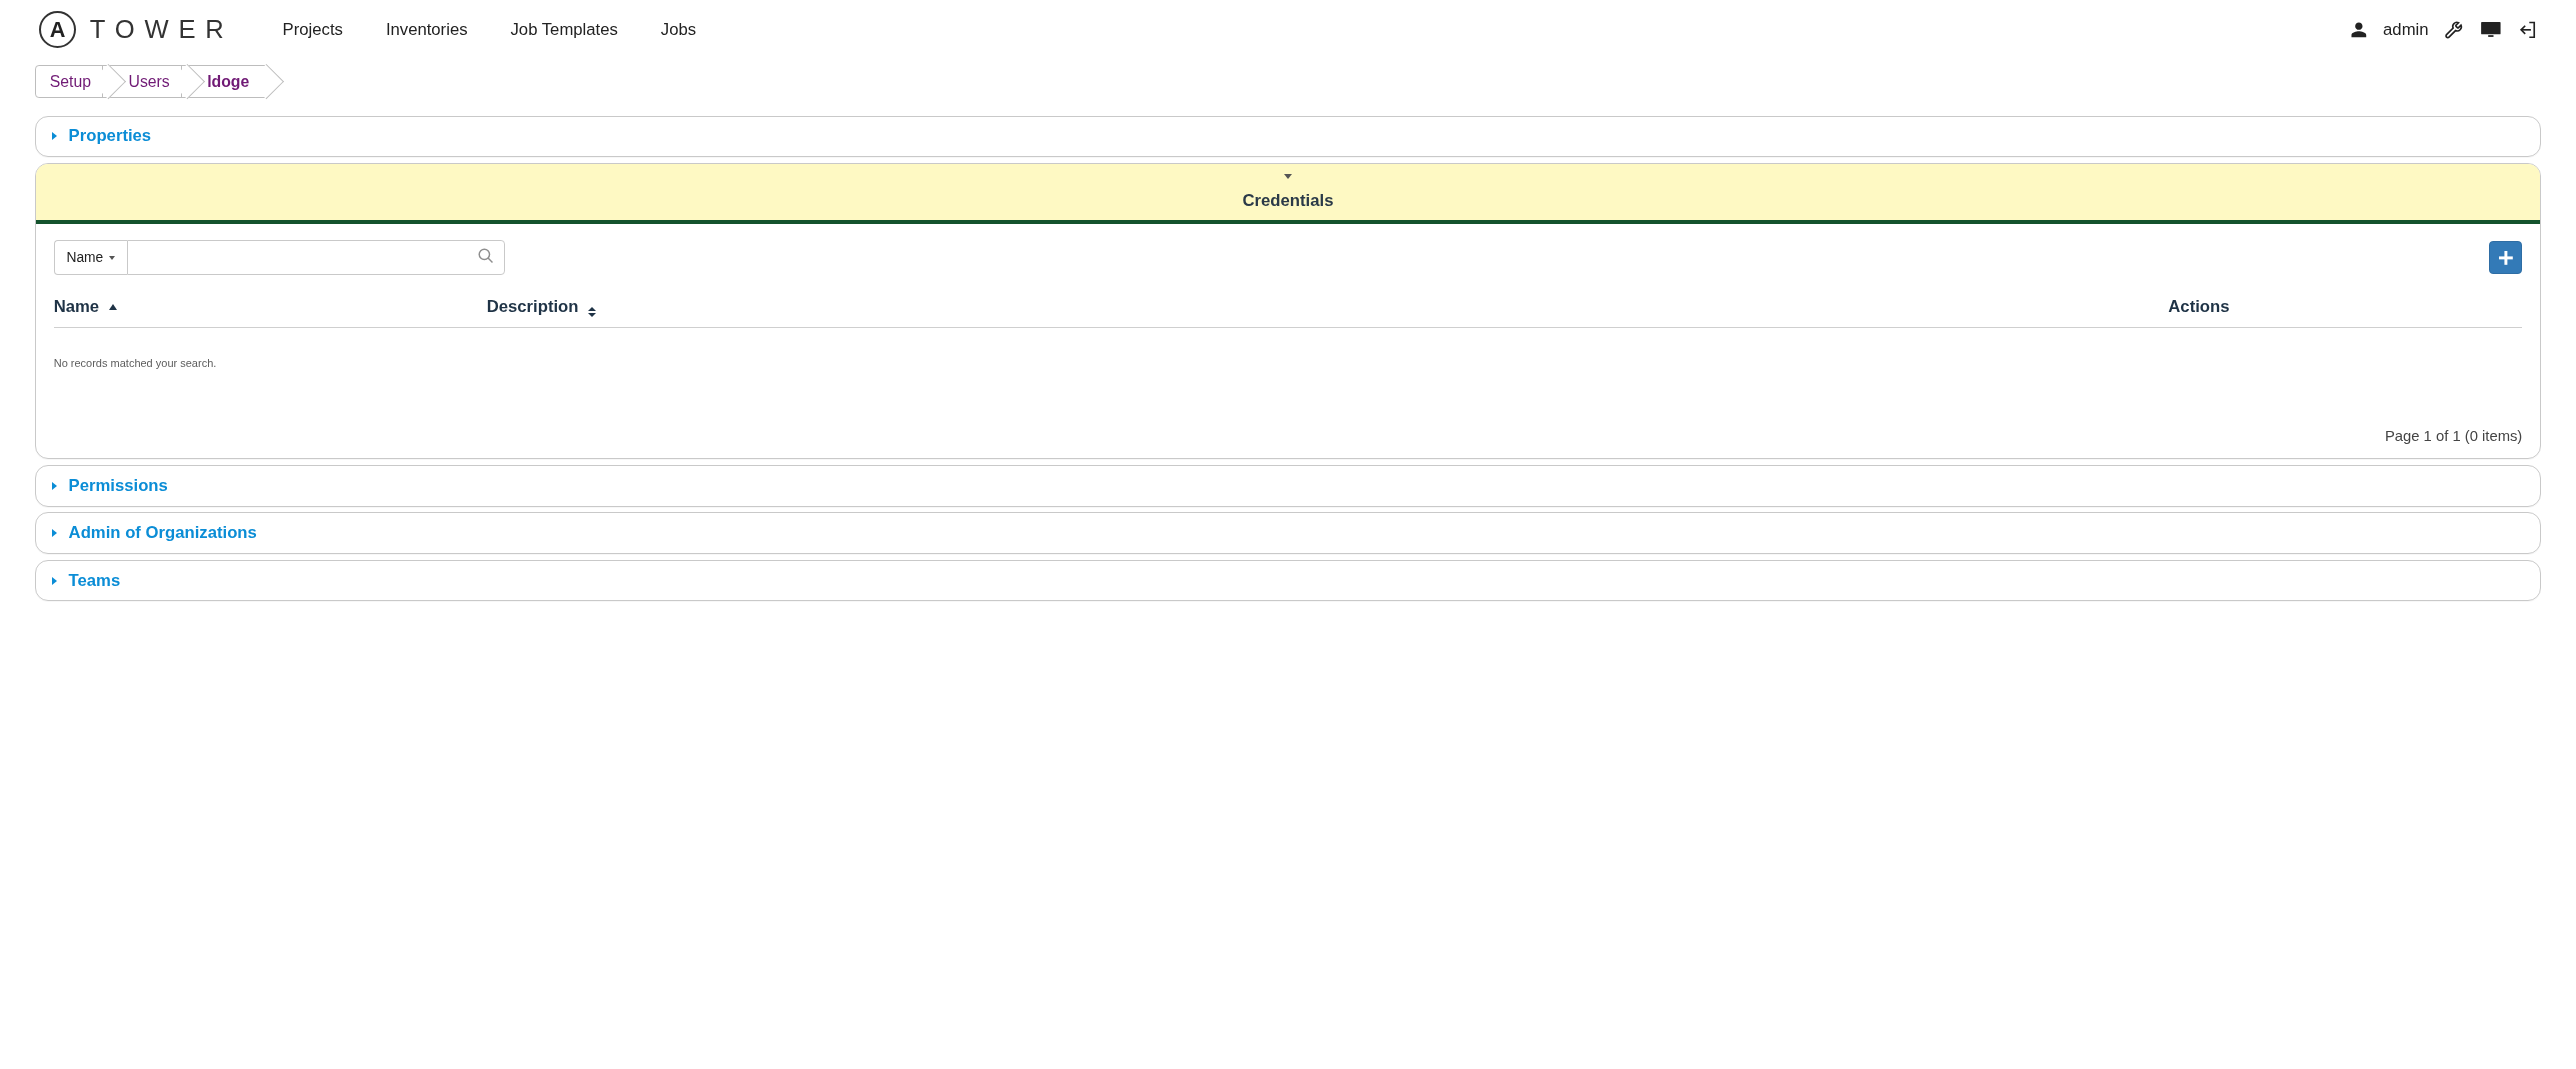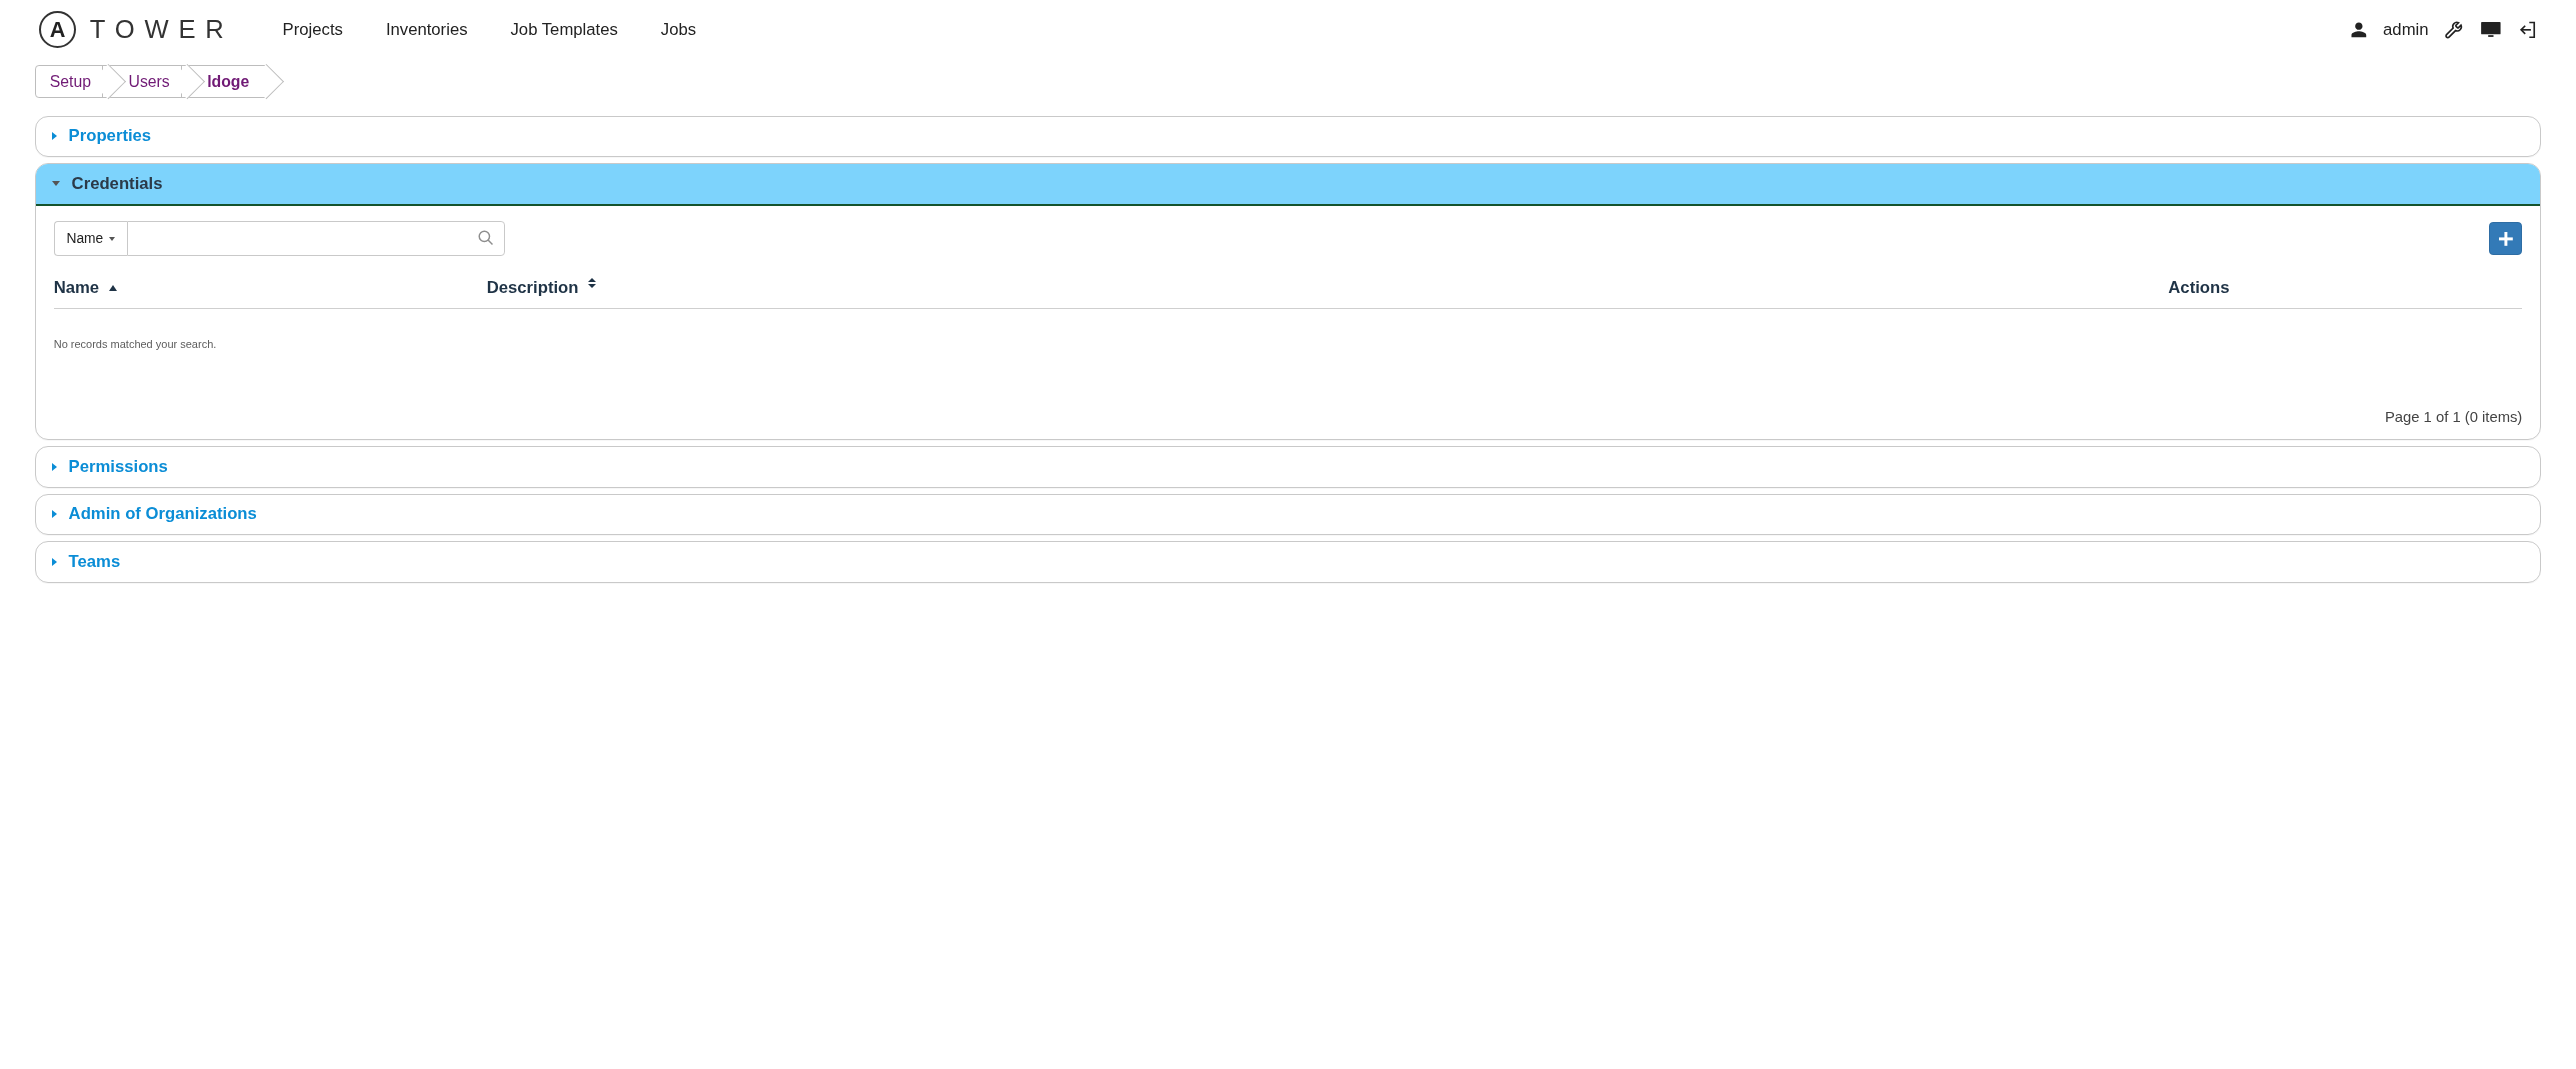--- a/index.html
+++ b/index.html
@@ -102,22 +102,23 @@
     align-items: center;
     gap: 11.8px;
     padding: 9.8px 15.8px;
     font-size: 16.7px;
     font-weight: 700;
     cursor: pointer;
   }
   .panel-header.collapsed { color: #0b8dd6; }
   .panel-header.expanded {
     color: #2b3a48;
-    background: #7dd3fc;
-    border-bottom: 2px solid #14532d;
+    background: #fef9c3;
+    border-bottom: 4px solid #14532d;
+    flex-direction: column;
   }
   .caret-right {
     width: 0; height: 0;
     border-top: 4.9px solid transparent;
     border-bottom: 4.9px solid transparent;
     border-left: 5.9px solid currentColor;
   }
   .caret-down {
     width: 0; height: 0;
     border-left: 4.9px solid transparent;
@@ -190,21 +191,21 @@
 
   .table-head {
     display: flex;
     border-bottom: 1px solid #cfcfcf;
     padding-bottom: 9.8px;
     font-weight: 700;
     color: #1f3346;
     font-size: 16.7px;
   }
   .col-name { width: 433px; display:flex; align-items:center; gap:9.8px;}
-  .col-desc { flex: 1; display:flex; align-items:flex-start; gap:9.8px;}
+  .col-desc { flex: 1; display:flex; align-items:flex-end; gap:9.8px;}
   .col-actions { width: 354px; }
   .sort-asc {
     width: 0; height: 0;
     border-left: 4.9px solid transparent;
     border-right: 4.9px solid transparent;
     border-bottom: 6.9px solid #1f3346;
   }
   .sort-both { display:inline-flex; flex-direction:column; gap:2px; }
   .sort-both .up {
     width:0;height:0;border-left:4.9px solid transparent;border-right:4.9px solid transparent;border-bottom:4.9px solid #1f3346;

